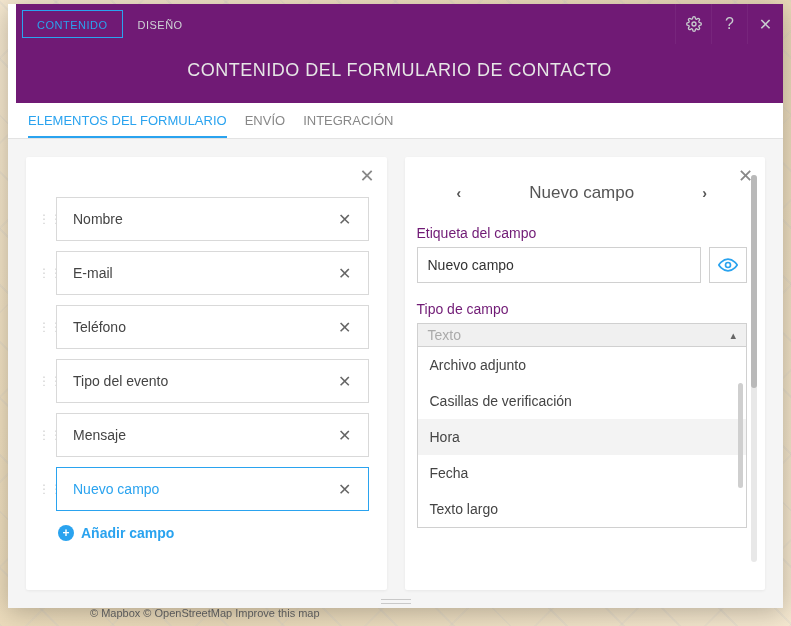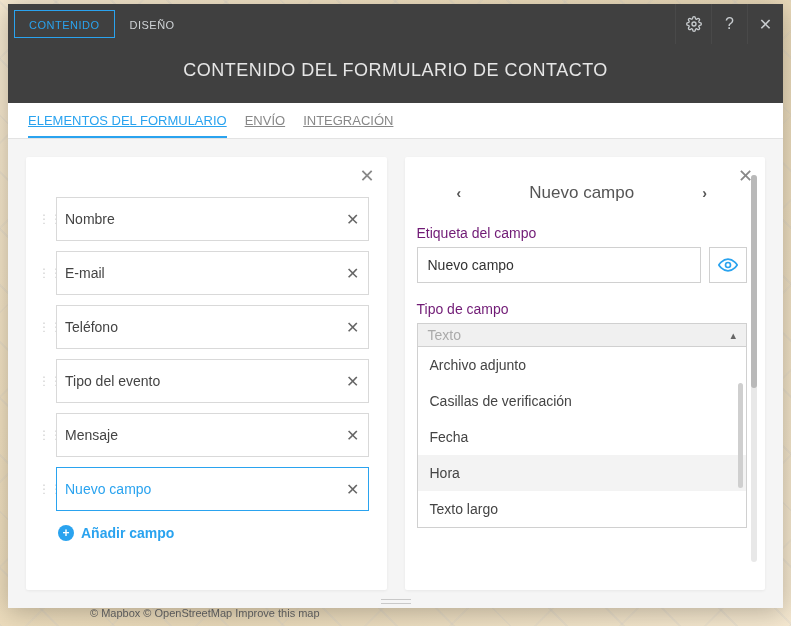--- a/index.html
+++ b/index.html
@@ -1,36 +1,36 @@
 <!DOCTYPE html>
 <html><head>
 <meta charset="utf-8">
 <style>
   * { box-sizing: border-box; margin: 0; padding: 0; font-family: -apple-system, BlinkMacSystemFont, "Segoe UI", Arial, sans-serif; }
   body { background: #f5e6c8; width: 791px; height: 626px; overflow: hidden; position: relative; }
   .map-bg { position: absolute; inset: 0; background: linear-gradient(135deg, #f5e8d0 0%, #f0e0c0 30%, #e8d8b8 60%, #f5e8d0 100%); }
   .map-bg::before { content:""; position:absolute; inset:0; background-image: repeating-linear-gradient(45deg, rgba(200,200,200,0.2) 0 2px, transparent 2px 40px), repeating-linear-gradient(-45deg, rgba(200,200,200,0.15) 0 2px, transparent 2px 60px); }
   .modal { position: absolute; top: 4px; left: 8px; right: 8px; bottom: 18px; background: #fff; box-shadow: 0 4px 24px rgba(0,0,0,0.25); display: flex; flex-direction: column; }
-  .dark-header { background: #404040; color: #e6e6e6; }
+  .dark-header { background: #701a75; color: #e6e6e6; margin-left: 8px; }
   .top-row { display: flex; align-items: center; height: 40px; padding-left: 6px; }
   .top-tab { padding: 0 14px; height: 28px; line-height: 28px; font-size: 11px; letter-spacing: 0.5px; color: #cfd3d6; cursor: pointer; border: 1px solid transparent; }
   .top-tab.active { color: #2aa3ef; border: 1px solid #2aa3ef; }
   .top-right { margin-left: auto; display: flex; }
   .top-icon { width: 36px; height: 40px; display: flex; align-items: center; justify-content: center; color: #c7cbce; cursor: pointer; font-size: 16px; border-left: 1px solid rgba(255,255,255,0.05); }
   .title-row { text-align: center; padding: 16px 0 22px; font-size: 18px; font-weight: 400; letter-spacing: 0.5px; color: #e6e6e6; }
   .sub-tabs { display: flex; gap: 18px; padding: 10px 20px 0; border-bottom: 1px solid #e3e3e3; font-size: 13px; }
-  .sub-tab { padding-bottom: 8px; color: #888; cursor: pointer; border-bottom: 2px solid transparent; text-decoration: underline; }
+  .sub-tab { padding-bottom: 8px; color: #888; cursor: pointer; border-bottom: 2px solid transparent; }
   .sub-tab.active { color: #2aa3ef; border-bottom-color: #2aa3ef; }
   .body-area { flex: 1; display: flex; gap: 18px; padding: 18px; background: #f5f5f5; overflow: hidden; }
   .panel { background: #fff; border-radius: 2px; box-shadow: 0 1px 3px rgba(0,0,0,0.06); flex: 1; position: relative; padding: 18px 18px 18px 12px; display: flex; flex-direction: column; overflow: hidden; }
   .panel-close { position: absolute; top: 10px; right: 12px; font-size: 18px; color: #888; cursor: pointer; line-height: 1; }
   .field-list { margin-top: 22px; display: flex; flex-direction: column; gap: 10px; }
   .field-row { display: flex; align-items: center; gap: 8px; }
   .drag-handle { width: 10px; color: #d0d0d0; font-size: 12px; line-height: 1; cursor: grab; text-align: center; }
-  .field-box { flex: 1; border: 1px solid #d9d9d9; height: 44px; display: flex; align-items: center; padding: 0 8px; font-size: 14px; color: #444; background: #fff; }
+  .field-box { flex: 1; border: 1px solid #d9d9d9; height: 44px; display: flex; align-items: center; padding: 0 16px; font-size: 14px; color: #444; background: #fff; }
   .field-box.active { border-color: #2aa3ef; color: #2aa3ef; }
   .field-remove { margin-left: auto; color: #666; font-size: 16px; cursor: pointer; }
   .add-field { display: flex; align-items: center; gap: 7px; color: #2aa3ef; font-size: 14px; font-weight: 600; margin-top: 14px; margin-left: 20px; cursor: pointer; }
   .plus-circle { width: 16px; height: 16px; border-radius: 50%; background: #2aa3ef; color: #fff; display: flex; align-items: center; justify-content: center; font-size: 12px; font-weight: bold; }
   .right-inner { flex:1; display:flex; flex-direction:column; position:relative; }
   .right-scroll { position:absolute; top:0; right:-10px; width:6px; height:calc(100% - 10px); background:#e8e8e8; border-radius:3px; }
   .right-scroll::before{content:"";position:absolute;top:0;left:0;right:0;height:55%;background:#b9b9b9;border-radius:3px;}
   .detail-nav { display: flex; align-items: center; justify-content: space-between; padding: 4px 40px; margin-top: 4px; }
   .detail-nav-arrow { color: #555; cursor: pointer; font-size: 14px; font-weight: bold; }
   .detail-nav-title { font-size: 17px; color: #555; }
@@ -161,22 +161,22 @@
         <div class="form-label">Tipo de campo</div>
         <div class="select-wrap">
           <div class="select-box">
             <span>Texto</span>
             <span class="caret">▴</span>
           </div>
           <div class="dropdown" id="type-dropdown">
             <div class="dropdown-scroll"></div>
           <div class="dropdown-item">Archivo adjunto</div>
               <div class="dropdown-item">Casillas de verificación</div>
+              <div class="dropdown-item hover">Hora</div>
               <div class="dropdown-item">Fecha</div>
-              <div class="dropdown-item hover">Hora</div>
               <div class="dropdown-item">Texto largo</div>
             </div>
         </div>
       </div>
     </div>
 
   </div>
 
   <div class="resize-handle"></div>
 </div>

